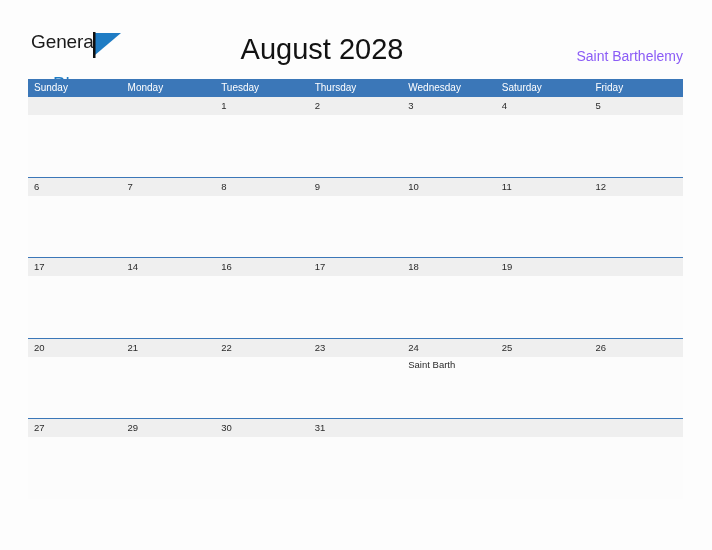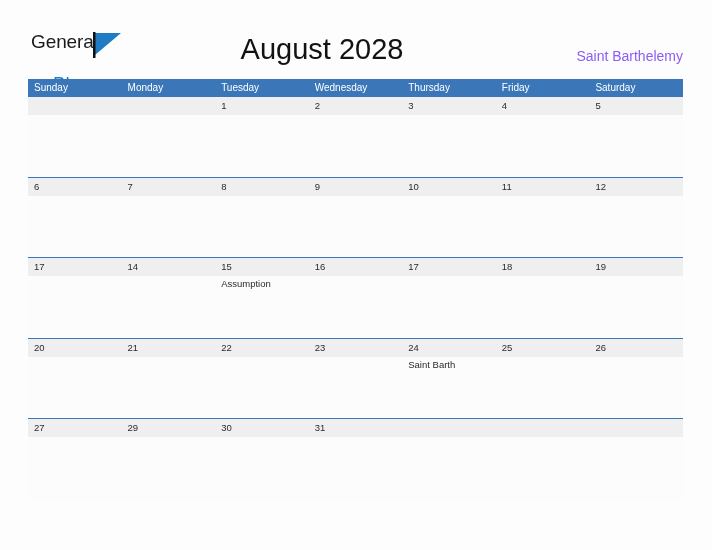--- a/index.html
+++ b/index.html
@@ -187,24 +187,24 @@
 
   <div class="location-label">Saint Barthelemy</div>
 
 </div>
 
 <div class="calendar">
   <div class="weekday-header">
     <div class="weekday-cell">Sunday</div>
     <div class="weekday-cell">Monday</div>
     <div class="weekday-cell">Tuesday</div>
+    <div class="weekday-cell">Thursday</div>
     <div class="weekday-cell">Wednesday</div>
-    <div class="weekday-cell">Thursday</div>
+    <div class="weekday-cell">Saturday</div>
     <div class="weekday-cell">Friday</div>
-    <div class="weekday-cell">Saturday</div>
   </div>
 
   <div class="week-row first-row">
     <div class="strip"></div>
     <div class="day-cell">
       <span class="day-number"></span>
 
     </div>
     <div class="day-cell">
       <span class="day-number"></span>
@@ -266,24 +266,20 @@
 
   <div class="week-row">
     <div class="strip"></div>
     <div class="day-cell">
       <span class="day-number">17</span>
 
     </div>
     <div class="day-cell">
       <span class="day-number">14</span>
 
-    </div>
-    <div class="day-cell">
-      <span class="day-number">15</span>
-      <span class="event-label">Assumption</span>
     </div>
     <div class="day-cell">
       <span class="day-number">16</span>
 
     </div>
     <div class="day-cell">
       <span class="day-number">17</span>
 
     </div>
     <div class="day-cell">

